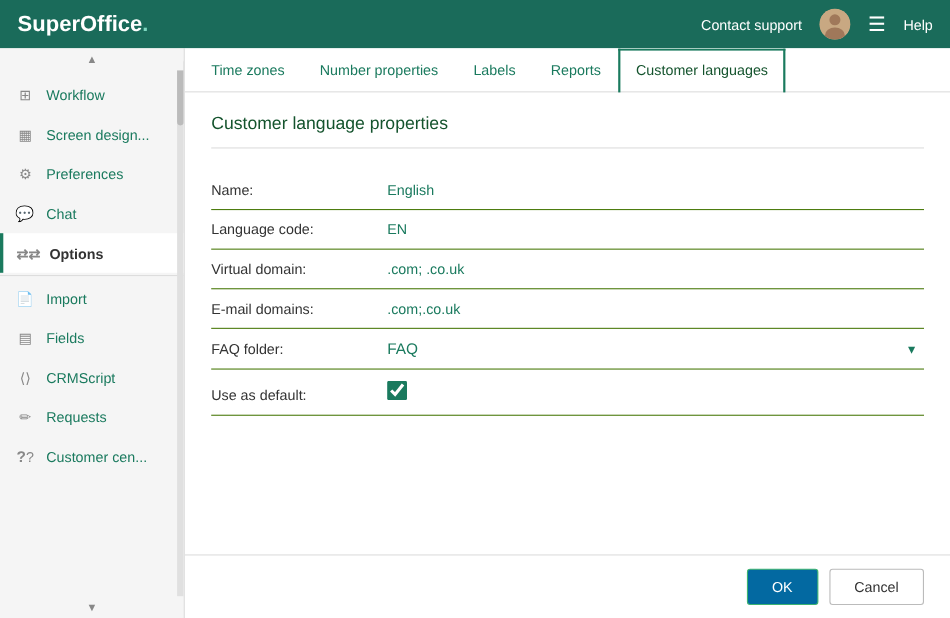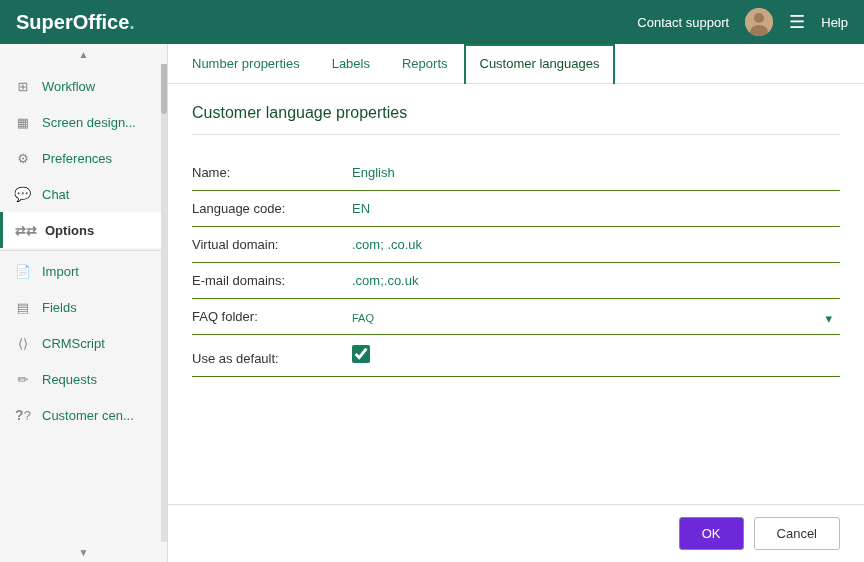--- a/index.html
+++ b/index.html
@@ -206,21 +206,21 @@
     
     .form-select-wrapper {
       display: flex;
       align-items: center;
       width: 100%;
       position: relative;
     }
     .form-select {
       border: none;
       outline: none;
-      font-size: 11px;
+      font-size: 14px;
       color: #1a7a5e;
       background: transparent;
       appearance: none;
       -webkit-appearance: none;
       width: 100%;
       cursor: pointer;
     }
     .select-chevron {
       position: absolute;
       right: 8px;
@@ -247,21 +247,21 @@
       flex-shrink: 0;
     }
     .btn {
       padding: 8px 22px;
       font-size: 13px;
       border-radius: 3px;
       cursor: pointer;
       border: 1px solid transparent;
     }
     .btn-ok {
-      background: #6d28d9;
+      background: #0369a1;
       color: white;
       border-color: #3cb371;
     }
     .btn-cancel {
       background: white;
       color: #333;
       border-color: #bbb;
     }
 
     
@@ -348,20 +348,23 @@
     <div class="sidebar-scroll-down">▼</div>
     <div class="sidebar-scrollbar">
       <div class="sidebar-scrollbar-thumb"></div>
     </div>
   </div>
 
   <div class="main">
 
     <div class="tabs">
       <div class="tab">
+        <span>Time zones</span>
+      </div>
+      <div class="tab">
         <span>Number properties</span>
       </div>
       <div class="tab">
         <span>Labels</span>
       </div>
       <div class="tab">
         <span>Reports</span>
       </div>
       <div class="tab active">
         <span>Customer languages</span>

